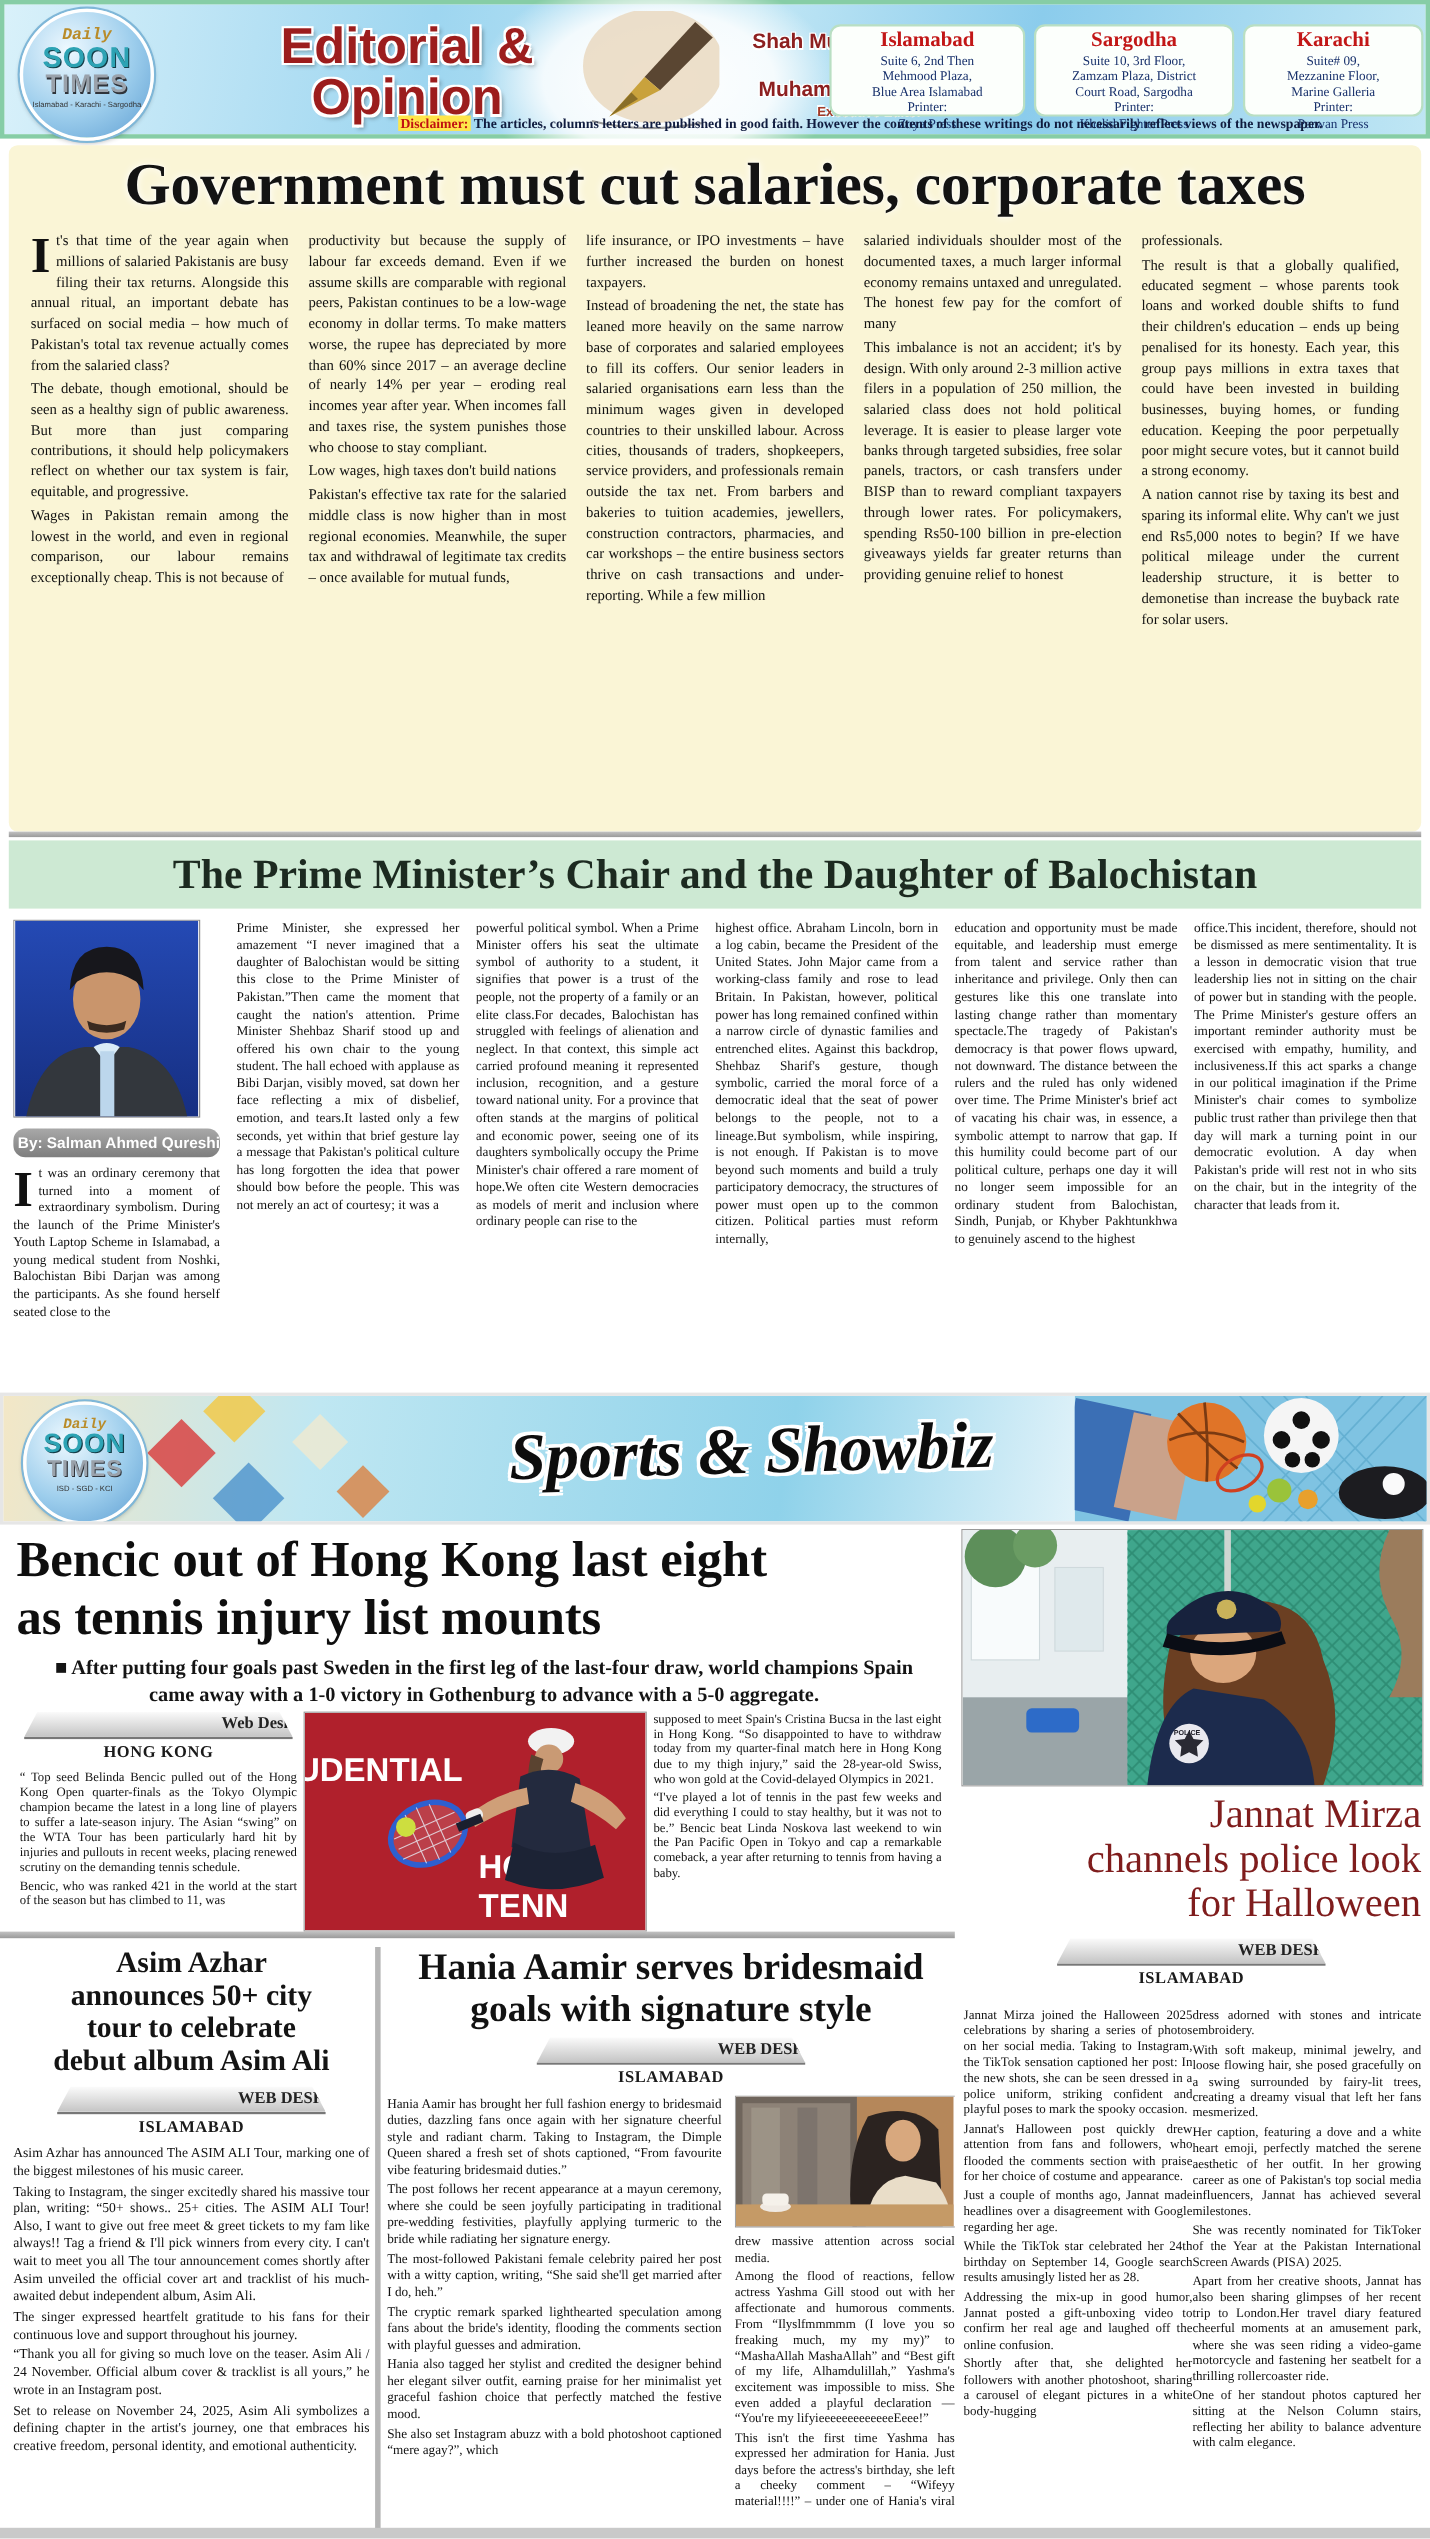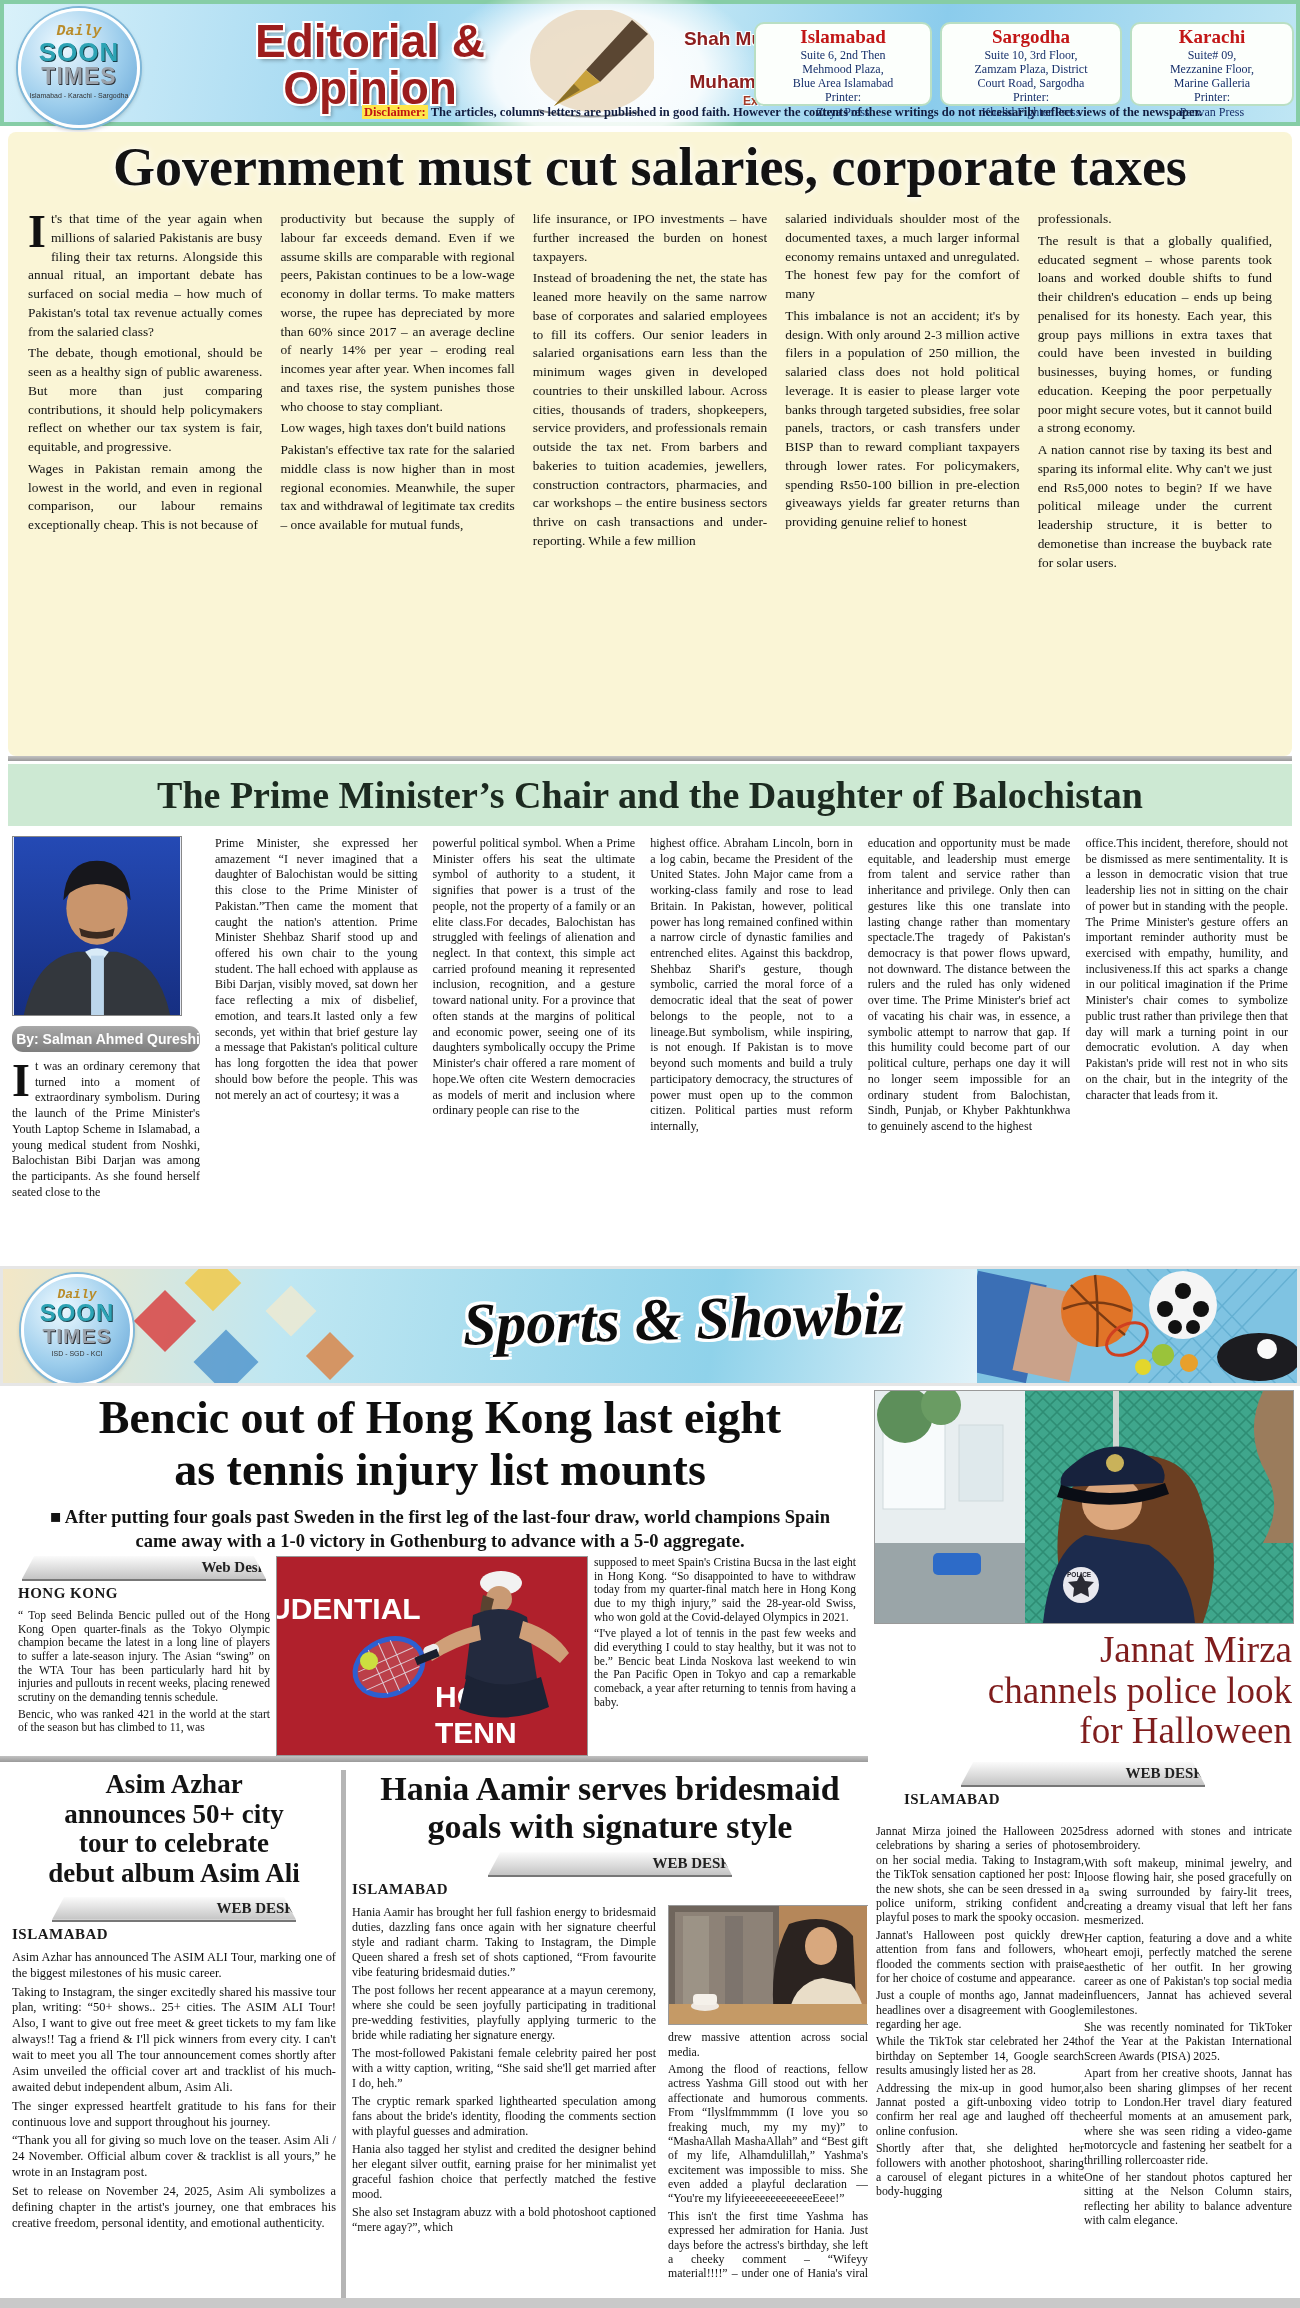--- a/index.html
+++ b/index.html
@@ -65,26 +65,26 @@
   .sports-banner{left:0;top:1266px;width:1300px;height:120px;box-sizing:border-box;
     background:linear-gradient(100deg,#f3e7c6 0%,#bfe7f2 22%,#8fd2ea 55%,#eaf6fb 78%,#79c3e6 100%);
     border:3px solid #e6e6e6;overflow:hidden;}
   .sb-logo{left:18px;top:5px;width:106px;height:106px;position:absolute;}
   .sb-title{position:absolute;left:330px;top:16px;width:700px;text-align:center;
     font-family:"Liberation Serif",serif;font-style:italic;font-weight:bold;font-size:60px;color:#0d0d0d;
     transform:rotate(-1.5deg);
     text-shadow:3px 3px 0 #fff,-3px -3px 0 #fff,3px -3px 0 #fff,-3px 3px 0 #fff,0 3px 0 #fff,0 -3px 0 #fff,3px 0 0 #fff,-3px 0 0 #fff;}
 
   
-  .bn-headline{left:15px;top:1392px;width:850px;text-align:center;font-weight:bold;font-size:46px;line-height:1.12;color:#0e0e0e;}
+  .bn-headline{left:15px;top:1392px;width:850px;text-align:left;font-weight:bold;font-size:46px;line-height:1.12;color:#0e0e0e;}
   .bn-subhead{left:28px;top:1506px;width:824px;text-align:center;font-weight:bold;font-size:18.5px;line-height:1.28;color:#141414;}
   .ribbon-wrap{width:244px;margin:0 auto;border-bottom:2px solid #777;}
   .ribbon{background:linear-gradient(180deg,#fbfbfb,#c4c4c4);clip-path:polygon(5% 0,95% 0,100% 100%,0 100%);
     text-align:right;font-weight:bold;font-size:15px;color:#222;padding:3px 0;}
-  .location{font-size:15px;font-weight:bold;letter-spacing:.5px;color:#1a1a1a;margin:4px 0 7px;}
+  .location{text-align:center;font-size:15px;font-weight:bold;letter-spacing:.5px;color:#1a1a1a;margin:4px 0 7px;}
   .bn-col1{left:18px;top:1556px;width:252px;height:198px;overflow:hidden;}
   .bn-col1 .body, .bn-col2{font-size:11.6px;line-height:1.18;text-align:justify;}
   .bn-photo{left:276px;top:1556px;width:310px;height:198px;overflow:hidden;border:1px solid #999;}
   .bn-col2{left:594px;top:1556px;width:262px;height:198px;overflow:hidden;}
 
   
   .jn-photo{left:874px;top:1390px;width:418px;height:232px;overflow:hidden;border:1px solid #999;}
   .jn-headline{left:874px;top:1630px;width:418px;text-align:right;font-weight:normal;font-size:37px;line-height:1.1;color:#7f1d1d;}
   .jn-meta{left:904px;top:1762px;width:358px;}
   .jn-cols{left:876px;top:1824px;width:416px;height:478px;display:flex;overflow:hidden;}

